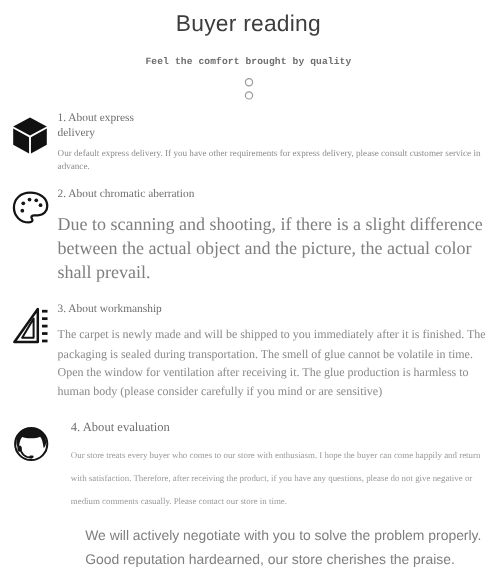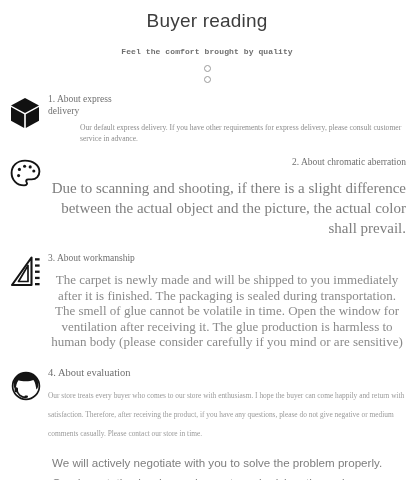--- a/index.html
+++ b/index.html
@@ -92,60 +92,58 @@
     color: #8d8d8d;
   }
 
   
   #sec1 { margin-top: 11px; }
   #sec1 .icon-wrap { padding-top: 3px; }
   #sec1 .sec-text {
     margin-top: 6px;
     font-size: 7.6px;
     line-height: 10.5px;
-    margin-left: 32px;
-  }
-
-  
-  #sec2 { margin-top: 13px; text-align: right; }
+  }
+
+  
+  #sec2 { margin-top: 13px; }
   #sec2 .icon-wrap { padding-top: 2px; }
   #sec2 .sec-head { font-size: 9.5px; line-height: 11.5px; }
   #sec2 .sec-text {
     margin-top: 9px;
     font-size: 15px;
     line-height: 20px;
     color: #7e7e7e;
   }
 
   
   #sec3 { margin-top: 15px; }
   #sec3 .icon-wrap { padding-top: 3px; }
   #sec3 .sec-text {
     margin-top: 8px;
-    font-size: 13px;
+    font-size: 10px;
     line-height: 15.5px;
     color: #8a8a8a;
-    text-align: center;
-  }
-
-  
-  #sec4 { margin-top: 16px; }
+  }
+
+  
+  #sec4 { margin-top: 16px; gap: 11px; }
   #sec4 .icon-wrap { padding-top: 4px; }
   #sec4 .sec-head { font-size: 10.5px; line-height: 13px; }
   #sec4 .sec-text {
     margin-top: 7px;
     font-size: 7.4px;
     line-height: 19px;
     color: #9a9a9a;
   }
 
   
   .closing {
     margin-top: 10px;
-    padding-left: 52px;
+    padding-left: 71px;
     padding-right: 10px;
     font-size: 11.6px;
     line-height: 20px;
     color: #7e7e7e;
   }
 
   
   .icon-svg { display: block; }
 </style>
 </head>

